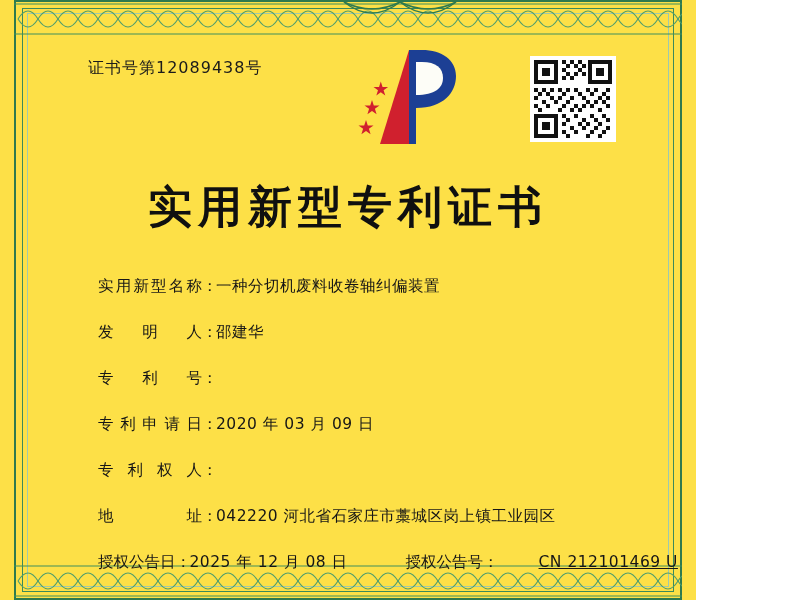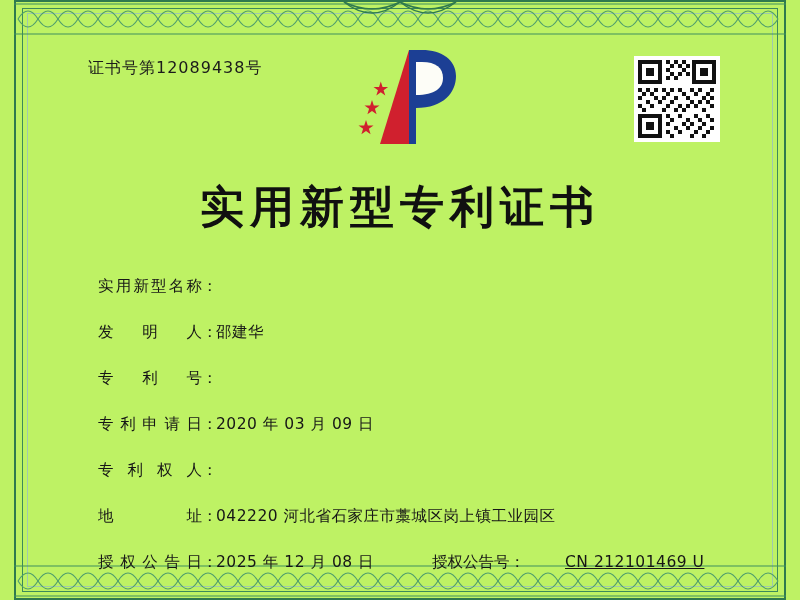--- a/index.html
+++ b/index.html
@@ -5,23 +5,23 @@
   html, body {
     margin: 0;
     padding: 0;
     background: #ffffff;
   }
   body {
     font-family: "Liberation Sans", sans-serif;
   }
   #certificate {
     position: relative;
-    width: 800px;
+    width: 696px;
     height: 600px;
-    background: #bef264;
+    background: #fde047;
     overflow: hidden;
   }
   
   .border-outer {
     position: absolute;
     left: 14px;
     top: 0px;
     right: 14px;
     bottom: 0px;
     border: 2px solid #2f7a4e;
@@ -307,20 +307,21 @@
     <div class="field-row">
       <span class="field-label">
         <span class="lab-char">实</span>
         <span class="lab-char">用</span>
         <span class="lab-char">新</span>
         <span class="lab-char">型</span>
         <span class="lab-char">名</span>
         <span class="lab-char">称</span>
       </span>
       <span class="field-colon">：</span>
+      <span class="field-value">一种分切机废料收卷轴纠偏装置</span>
     </div>
 
     <div class="field-row">
       <span class="field-label">
         <span class="lab-char">发</span>
         <span class="lab-char">明</span>
         <span class="lab-char">人</span>
       </span>
       <span class="field-colon">：</span>
       <span class="field-value">邵建华</span>

